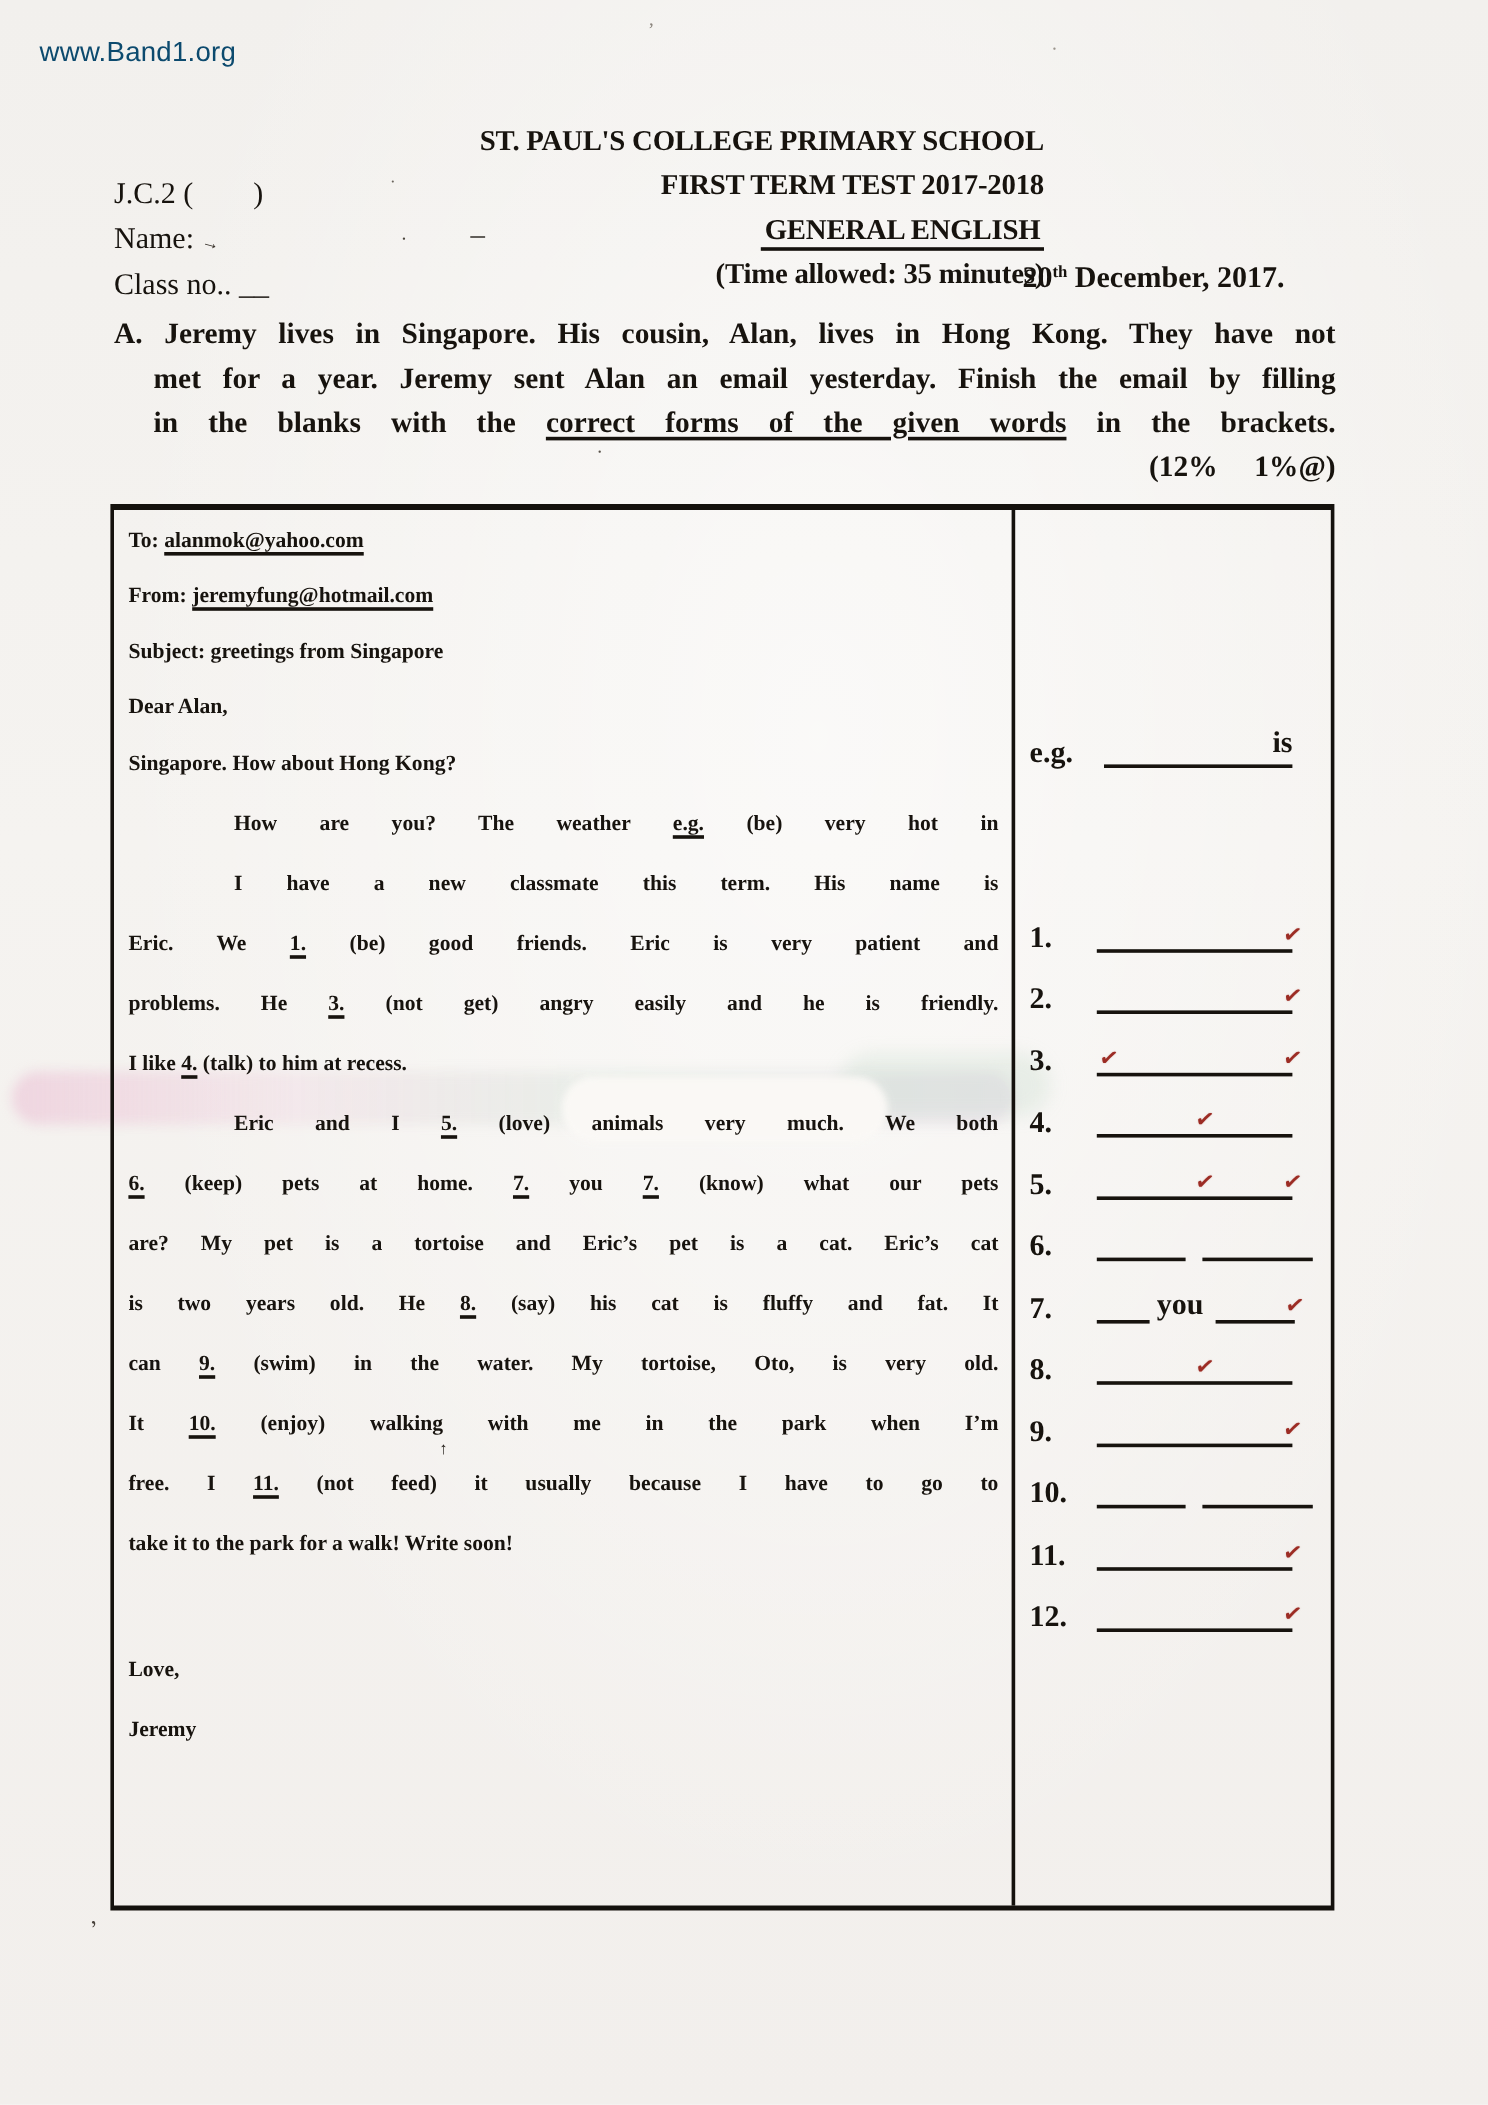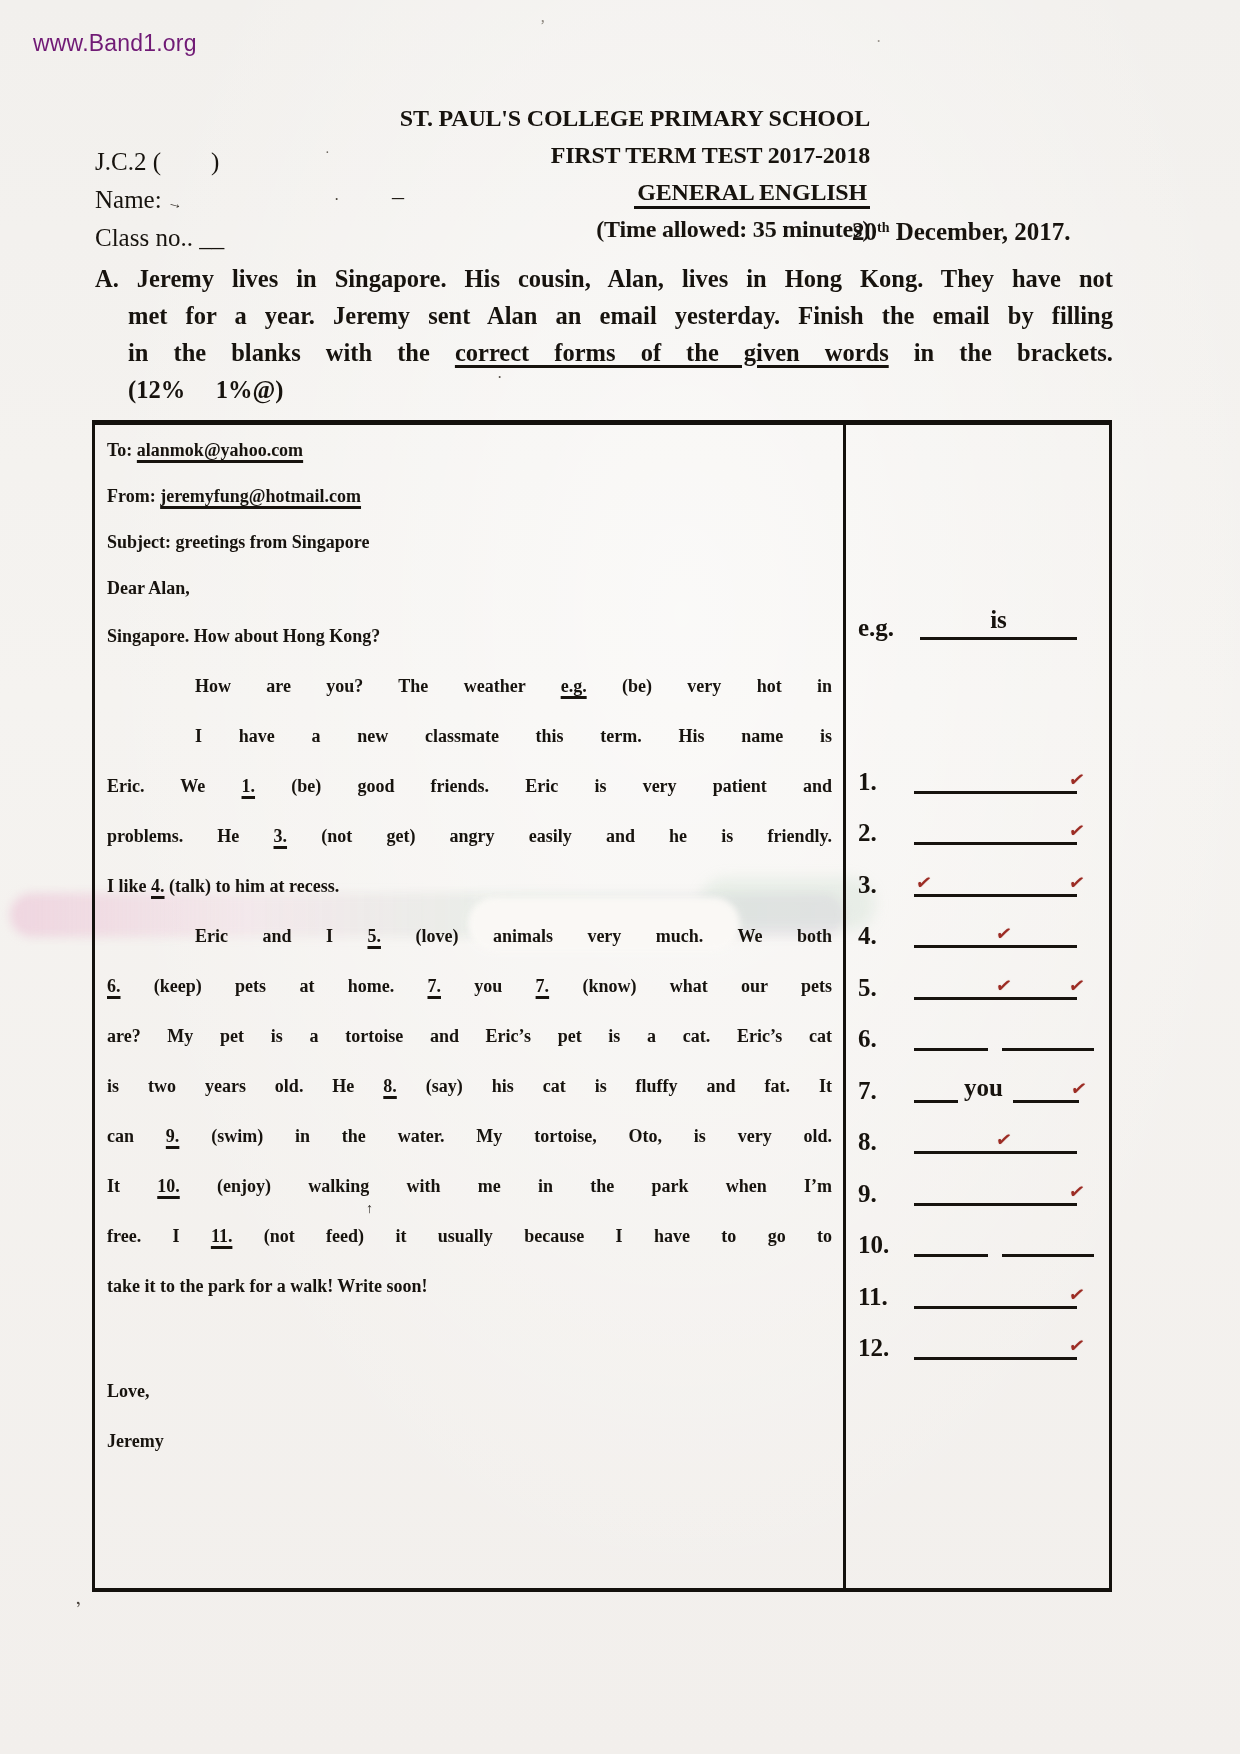--- a/index.html
+++ b/index.html
@@ -6,54 +6,54 @@
   body{
     width:1240px;height:1754px;position:relative;overflow:hidden;
     background:linear-gradient(180deg,#f2f0ed 0%,#f5f3f0 40%,#f2efec 100%);
     font-family:"Liberation Serif",serif;color:#17130e;
   }
   .abs{position:absolute}
   #paper-light{left:0;top:0;right:0;bottom:0;pointer-events:none;
     background:radial-gradient(ellipse at 55% 35%, rgba(255,255,255,.55), rgba(255,255,255,0) 62%);}
   
   #watermark{left:33px;top:30px;font-family:"Liberation Sans",sans-serif;
-    font-size:23px;font-weight:400;color:#701a75;letter-spacing:.2px}
+    font-size:23px;font-weight:400;color:#0c4a6e;letter-spacing:.2px}
   
   #hdr-block{left:230px;top:100px;width:640px;text-align:right;
     font-weight:bold;font-size:24px;line-height:37px;letter-spacing:-.2px}
   .genu{border-bottom:3.5px solid #14110d;padding:0 3px 1px 3px}
   #date-line{left:852px;top:218px;font-weight:bold;font-size:25px;white-space:nowrap}
   #date-line sup{font-size:14px;vertical-align:8px}
   #id-block{left:95px;top:143px;font-weight:normal;font-size:25px;line-height:38px}
   
   #instr{left:95px;top:260px;width:1018px;font-weight:bold;font-size:24.5px;line-height:37px}
   .iln{text-align:justify;text-align-last:justify}
   .iln.first{text-indent:-33px;padding-left:33px}
   .iln.cont{padding-left:33px}
-  .iln.last{text-align:left;text-align-last:auto;padding-left:33px}
+  .iln.last{text-align:right;text-align-last:auto;padding-left:33px}
   .u{text-decoration-line:underline;text-decoration-thickness:2.5px;text-underline-offset:4px}
   
   #email-table{left:92px;top:420px;width:1014px;height:1163px;
     border:3px solid #14110d;border-top-width:5px;border-bottom-width:4px}
   #cell-left{position:absolute;left:0;top:0;bottom:0;right:263px;
     padding:2px 14px 0 12px;font-size:18px;font-weight:bold}
   #cell-right{position:absolute;right:0;top:0;bottom:0;width:263px;
     border-left:3px solid #14110d}
   .eln{height:50px;line-height:50px;overflow:visible;white-space:normal}
   .eln.hd{height:46px;line-height:46px}
   .eln.ind{text-indent:88px}
   .eln.fill{text-align:justify;text-align-last:justify}
   .eln.gapb{margin-top:55px}
   
   .arow{position:absolute;left:12px;right:8px;height:42px;display:flex;
     align-items:flex-end;font-size:25px;font-weight:bold}
   .alabel{flex:none;width:52px;line-height:30px}
   .alabel.wide{width:58px}
   .blank{flex:1;border-bottom:3px solid #17130e;height:36px;line-height:38px;
-    position:relative;margin:16px 24px 3px 4px;text-align:center}
+    position:relative;margin:16px 24px 3px 4px;text-align:right}
   .blank.seg{flex:none}
   .blank.gapr{margin-right:10px}
   .youword{flex:none;margin:0 2px 3px 2px;line-height:30px}
   .tick{position:absolute;color:#9c2c24;font-size:19px;font-weight:bold;
     bottom:-8px;transform:rotate(10deg);text-shadow:0 0 1px rgba(156,44,36,.5)}
   .tick.end{right:-8px}
   .tick.mid{left:50%}
   .tick.start{left:2px}
   
   .smear-pink{left:10px;top:893px;width:835px;height:44px;border-radius:22px;

